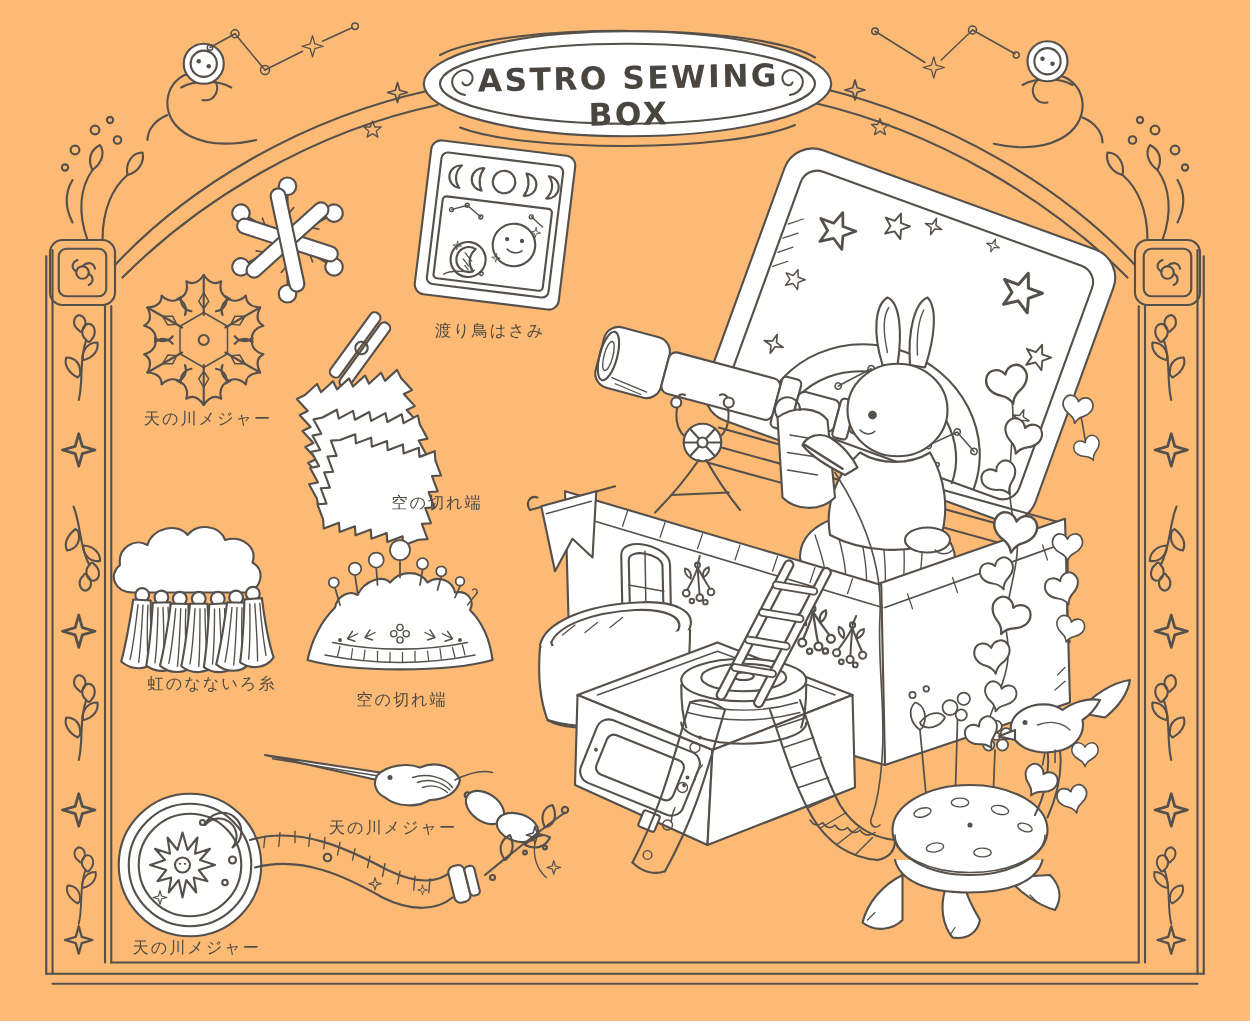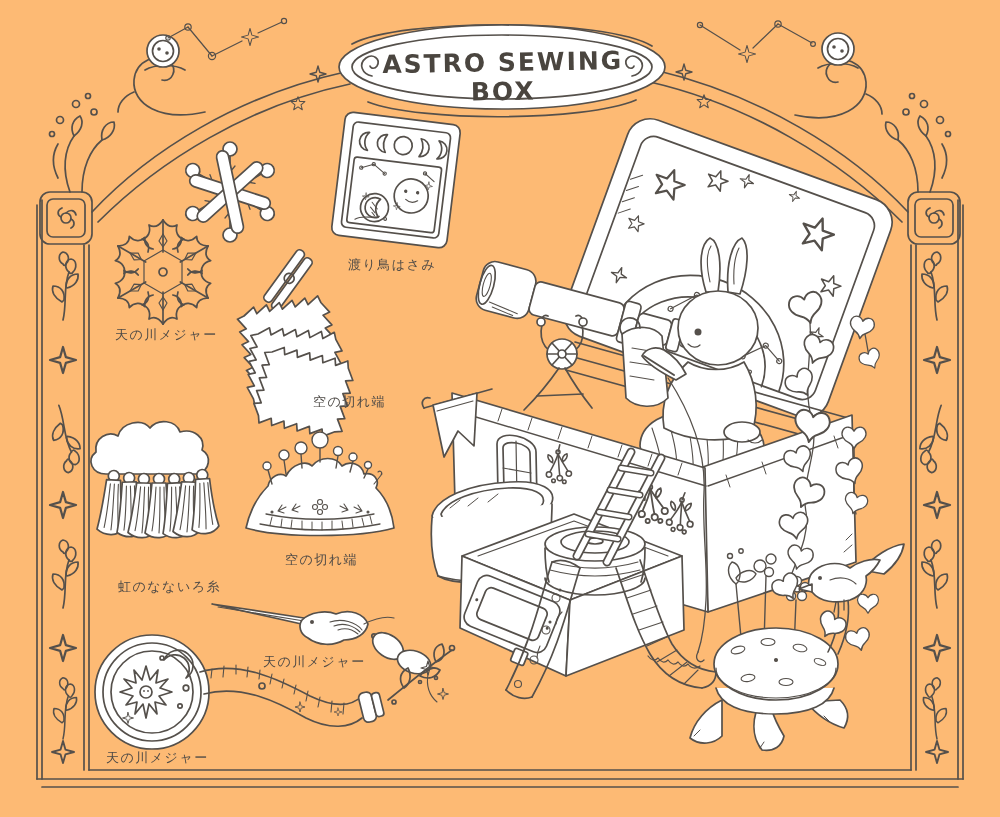--- a/index.html
+++ b/index.html
@@ -709,17 +709,17 @@
     <use href="#ivy" xlink:href="#ivy" transform="translate(870,358) rotate(-25) scale(0.7)" fill="#fff"></use>
   </g>
 
 </g>
 </svg>
 
 <div class="banner-title">ASTRO SEWING BOX</div>
 <div class="jp-label" style="left:115px;top:326px">天の川メジャー</div>
 <div class="jp-label" style="left:348px;top:256px">渡り鳥はさみ</div>
 <div class="jp-label" style="left:313px;top:393px">空の切れ端</div>
-<div class="jp-label" style="left:118px;top:578px">虹のなないろ糸</div>
+<div class="jp-label" style="left:118px;top:538px">虹のなないろ糸</div>
 <div class="jp-label" style="left:285px;top:551px">空の切れ端</div>
 <div class="jp-label" style="left:263px;top:653px">天の川メジャー</div>
 <div class="jp-label" style="left:106px;top:749px">天の川メジャー</div>
 </div>
 
 </body></html>

